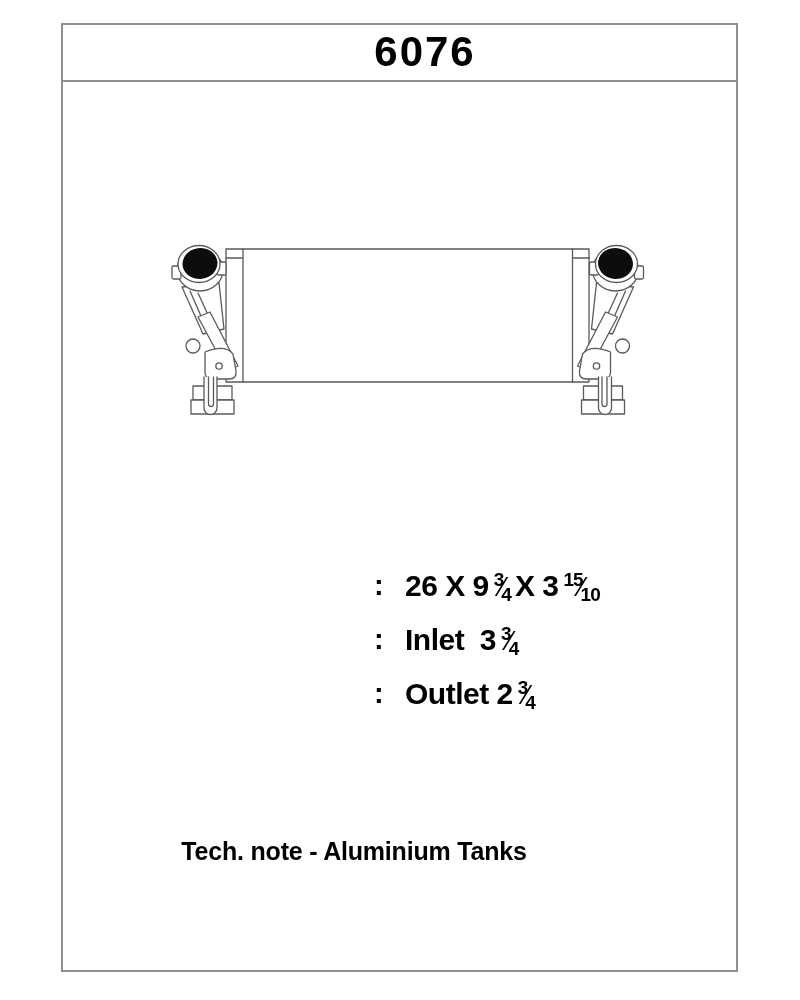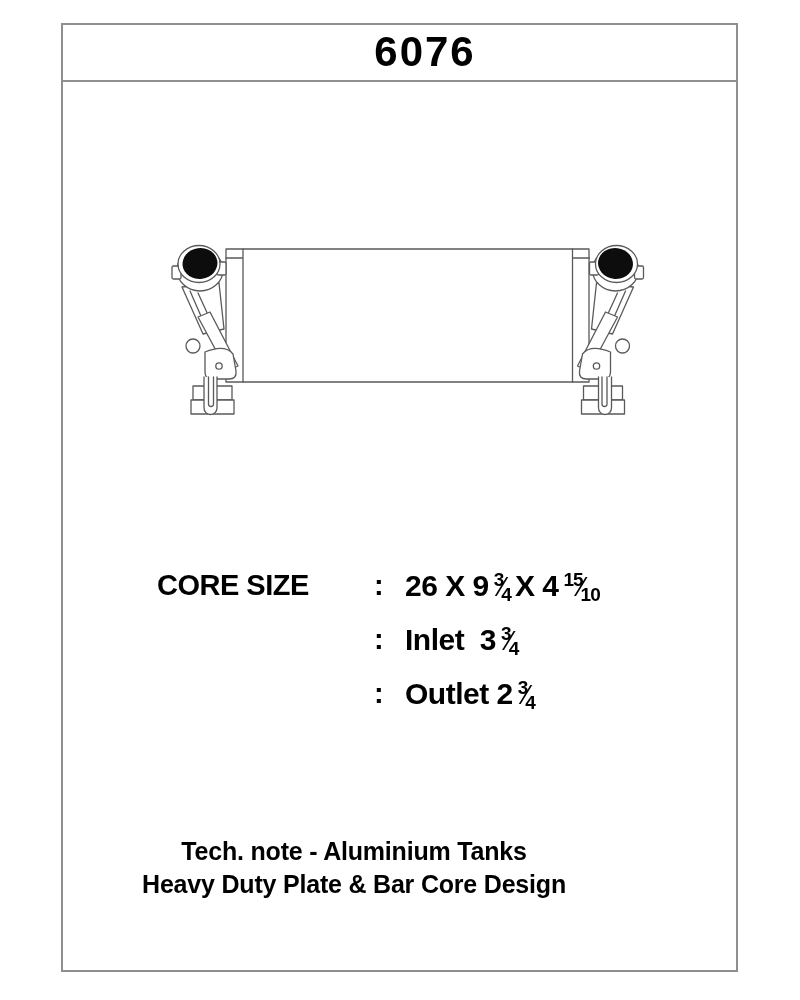--- a/index.html
+++ b/index.html
@@ -73,39 +73,37 @@
         <rect x="172" y="266" width="9" height="13" rx="1.5" fill="#ffffff"></rect>
         <rect x="217" y="262" width="9" height="13" rx="1.5" fill="#ffffff"></rect>
         <ellipse cx="199" cy="264" rx="21" ry="18.5" fill="#ffffff"></ellipse>
         <ellipse cx="200" cy="263.5" rx="17.5" ry="15.5" transform="rotate(-8 200 263.5)" stroke="none" style="fill:var(--port_fill,#0d0d0d)"></ellipse>
       </g>
       <use href="#fit" transform="translate(815.5 0) scale(-1 1)"></use>
     </g>
   </svg>
 
   <div class="spec-row row-core">
-    <span class="spec-label">CORE SIZE</span>
     <span class="spec-colon">:</span>
     <span class="spec-value">
-      <span class="vtxt">26 X 9</span><span class="frac"><sup>3</sup><span class="fs">⁄</span><sub>4</sub></span><span class="vtxt">X 4</span><span class="frac"><sup>15</sup><span class="fs">⁄</span><sub>10</sub></span>
+      <span class="vtxt">26 X 9</span><span class="frac"><sup>3</sup><span class="fs">⁄</span><sub>4</sub></span><span class="vtxt">X 3</span><span class="frac"><sup>15</sup><span class="fs">⁄</span><sub>10</sub></span>
     </span>
   </div>
 
   <div class="spec-row row-inlet">
     <span class="spec-colon">:</span>
     <span class="spec-value">
       <span class="vtxt">Inlet  3</span><span class="frac"><sup>3</sup><span class="fs">⁄</span><sub>4</sub></span>
     </span>
   </div>
 
   <div class="spec-row row-outlet">
     <span class="spec-colon">:</span>
     <span class="spec-value">
       <span class="vtxt">Outlet 2</span><span class="frac"><sup>3</sup><span class="fs">⁄</span><sub>4</sub></span>
     </span>
   </div>
 
   <div class="tech-note">
     <div>Tech. note - Aluminium Tanks</div>
-    <div>Heavy Duty Plate &amp; Bar Core Design</div>
   </div>
 
 </div>
 
 </body></html>

